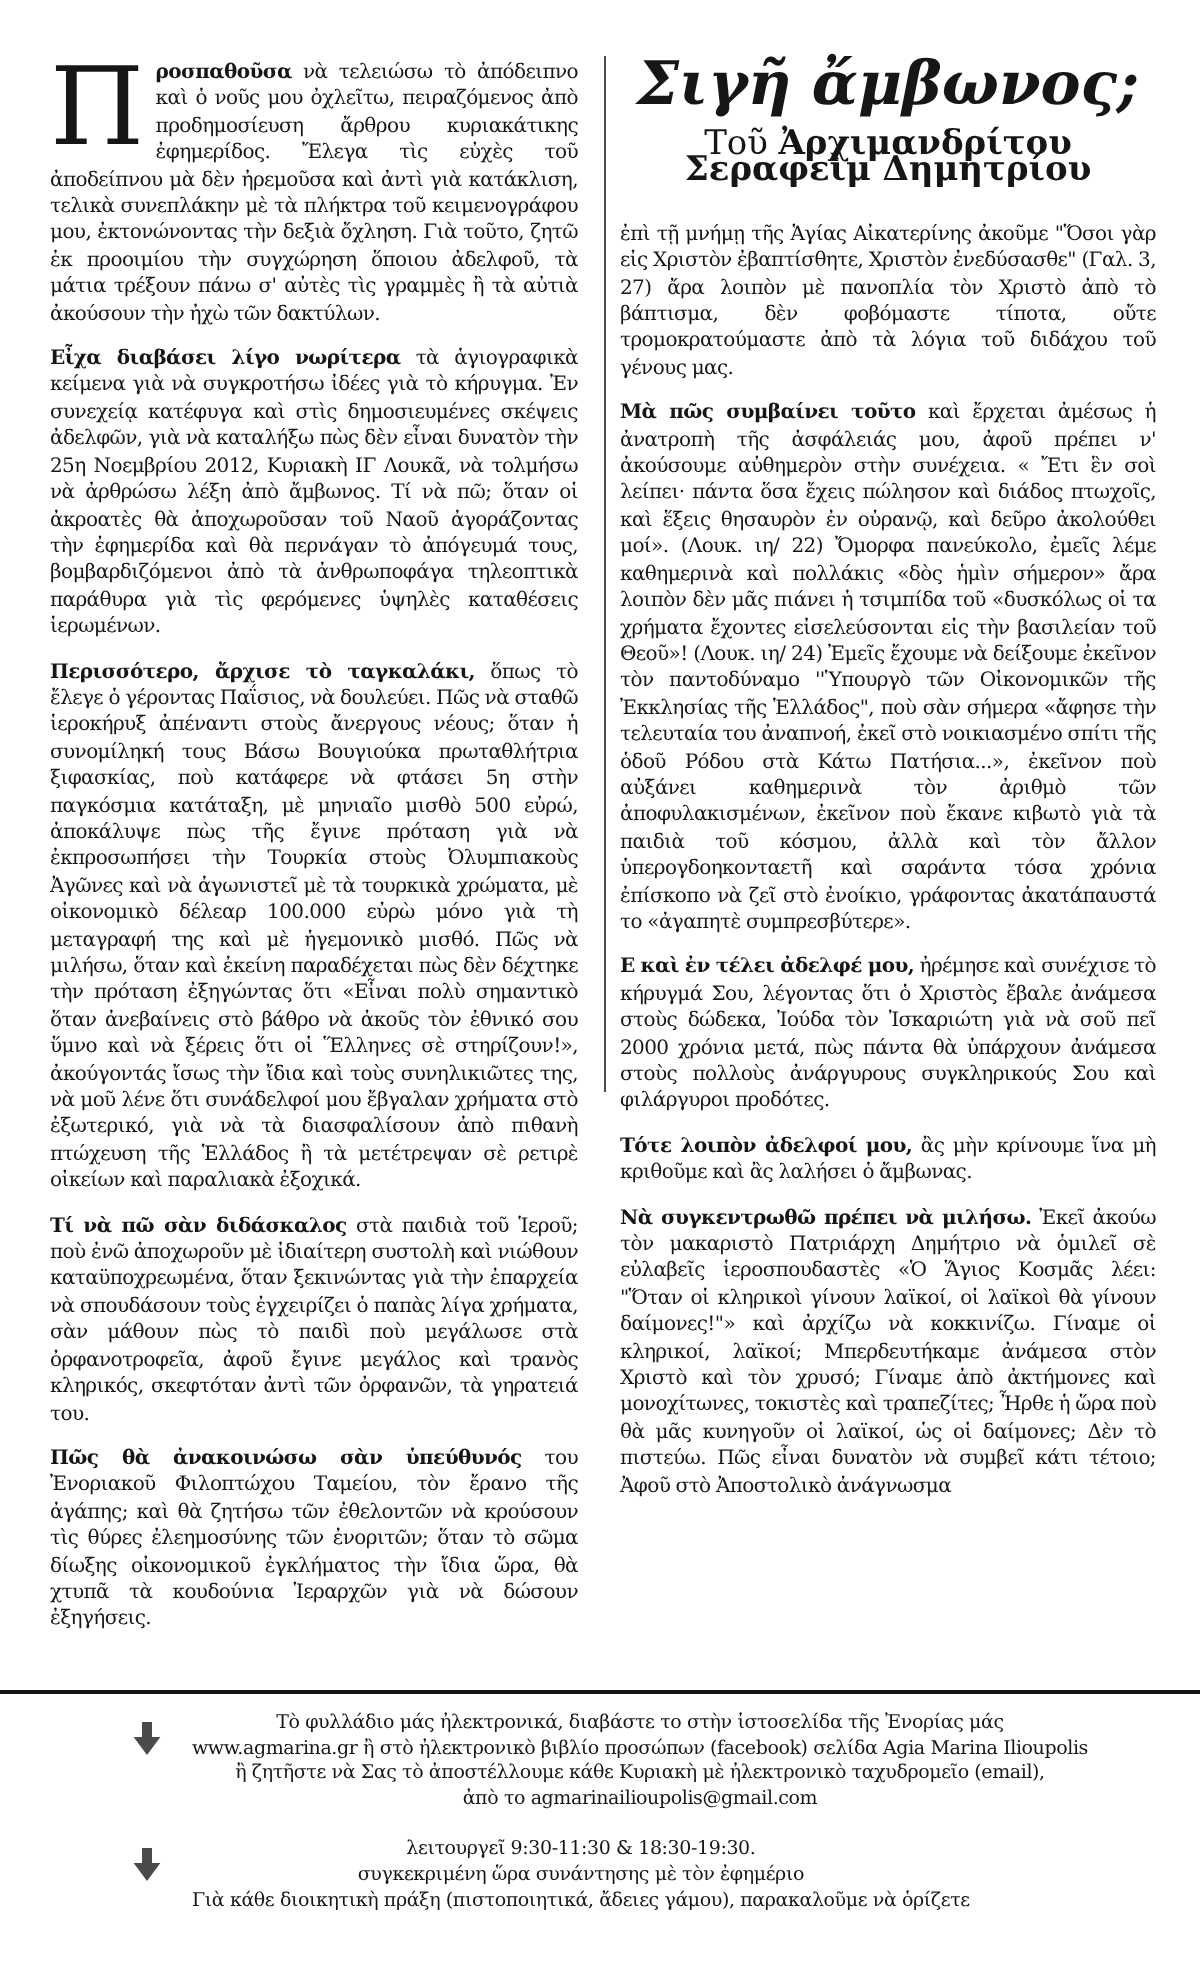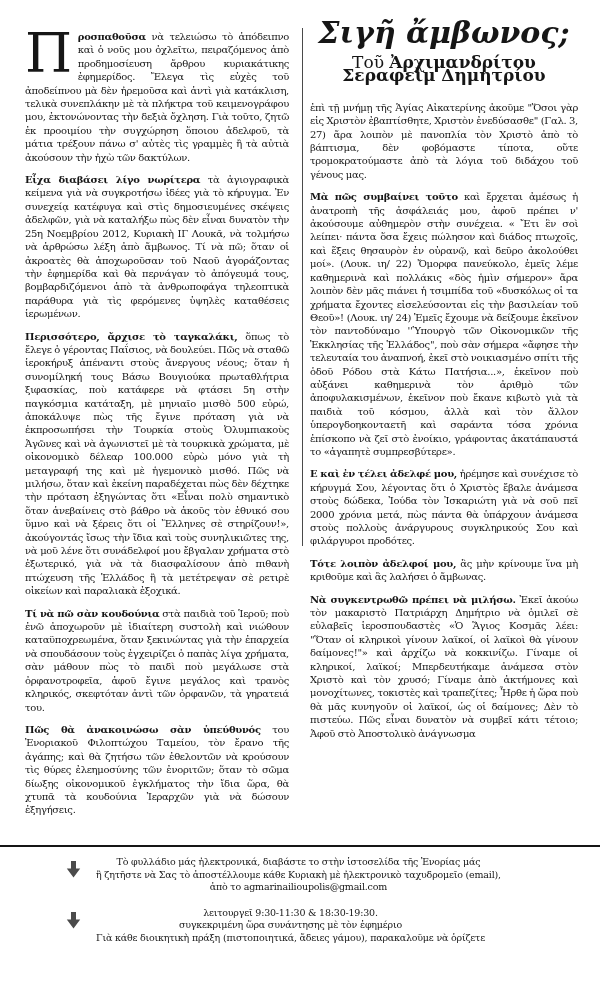--- a/index.html
+++ b/index.html
@@ -8,21 +8,21 @@
         font-family:"DejaVu Serif",serif;color:#161616;}
   .col{position:absolute;text-align:justify;font-size:10px;line-height:13.4px;
        letter-spacing:-0.3px;word-spacing:-0.2px;}
   .col-left{left:25px;top:30px;width:264px;}
   .col-right{left:310px;top:14px;width:268px;}
   .para{margin:0 0 9px 0;}
   .para b{font-weight:bold;}
   .dropcap{float:left;font-size:54px;line-height:41px;padding:3px 6px 0 0;
            font-weight:400;}
   .title{font-size:30px;font-style:italic;font-weight:bold;text-align:center;
-         margin:3px 0 7px 0;letter-spacing:0;line-height:32px;}
+         margin:13px 0 7px 0;letter-spacing:0;line-height:32px;}
   .byline{text-align:center;font-size:17px;letter-spacing:0;margin:0 0 18px 0;}
   .byline .byline-name{font-weight:bold;}
   .divider{position:absolute;left:302px;top:28px;width:1px;height:518px;
            background:#4a4a4a;}
   .footer-rule{position:absolute;left:0;top:845px;width:600px;height:2px;
                background:#151515;}
   .footer{position:absolute;left:66px;top:856px;width:490px;font-size:9.5px;
           line-height:12.6px;letter-spacing:-0.2px;}
   .footer-item{display:flex;gap:15px;margin-bottom:13px;text-align:center;}
   .footer-icon{flex:0 0 15px;padding-top:5px;}
@@ -37,21 +37,21 @@
     <p class="para">
       <span class="dropcap">Π</span><b>ροσπαθοῦσα</b><span> νὰ τελειώσω τὸ ἀπόδειπνο καὶ ὁ νοῦς μου ὀχλεῖτω, πειραζόμενος ἀπὸ προδημοσίευση ἄρθρου κυριακάτικης ἐφημερίδος. Ἔλεγα τὶς εὐχὲς τοῦ ἀποδείπνου μὰ δὲν ἠρεμοῦσα καὶ ἀντὶ γιὰ κατάκλιση, τελικὰ συνεπλάκην μὲ τὰ πλήκτρα τοῦ κειμενογράφου μου, ἐκτονώνοντας τὴν δεξιὰ ὄχληση. Γιὰ τοῦτο, ζητῶ ἐκ προοιμίου τὴν συγχώρηση ὅποιου ἀδελφοῦ, τὰ μάτια τρέξουν πάνω σ' αὐτὲς τὶς γραμμὲς ἢ τὰ αὐτιὰ ἀκούσουν τὴν ἠχὼ τῶν δακτύλων.</span>
     </p>
     <p class="para">
       <b>Εἶχα διαβάσει λίγο νωρίτερα</b><span> τὰ ἁγιογραφικὰ κείμενα γιὰ νὰ συγκροτήσω ἰδέες γιὰ τὸ κήρυγμα. Ἐν συνεχείᾳ κατέφυγα καὶ στὶς δημοσιευμένες σκέψεις ἀδελφῶν, γιὰ νὰ καταλήξω πὼς δὲν εἶναι δυνατὸν τὴν 25η Νοεμβρίου 2012, Κυριακὴ ΙΓ Λουκᾶ, νὰ τολμήσω νὰ ἀρθρώσω λέξη ἀπὸ ἄμβωνος. Τί νὰ πῶ; ὅταν οἱ ἀκροατὲς θὰ ἀποχωροῦσαν τοῦ Ναοῦ ἀγοράζοντας τὴν ἐφημερίδα καὶ θὰ περνάγαν τὸ ἀπόγευμά τους, βομβαρδιζόμενοι ἀπὸ τὰ ἀνθρωποφάγα τηλεοπτικὰ παράθυρα γιὰ τὶς φερόμενες ὑψηλὲς καταθέσεις ἱερωμένων.</span>
     </p>
     <p class="para">
       <b>Περισσότερο, ἄρχισε τὸ ταγκαλάκι,</b><span> ὅπως τὸ ἔλεγε ὁ γέροντας Παΐσιος, νὰ δουλεύει. Πῶς νὰ σταθῶ ἱεροκήρυξ ἀπέναντι στοὺς ἄνεργους νέους; ὅταν ἡ συνομίληκή τους Βάσω Βουγιούκα πρωταθλήτρια ξιφασκίας, ποὺ κατάφερε νὰ φτάσει 5η στὴν παγκόσμια κατάταξη, μὲ μηνιαῖο μισθὸ 500 εὐρώ, ἀποκάλυψε πὼς τῆς ἔγινε πρόταση γιὰ νὰ ἐκπροσωπήσει τὴν Τουρκία στοὺς Ὀλυμπιακοὺς Ἀγῶνες καὶ νὰ ἀγωνιστεῖ μὲ τὰ τουρκικὰ χρώματα, μὲ οἰκονομικὸ δέλεαρ 100.000 εὐρὼ μόνο γιὰ τὴ μεταγραφή της καὶ μὲ ἡγεμονικὸ μισθό. Πῶς νὰ μιλήσω, ὅταν καὶ ἐκείνη παραδέχεται πὼς δὲν δέχτηκε τὴν πρόταση ἐξηγώντας ὅτι «Εἶναι πολὺ σημαντικὸ ὅταν ἀνεβαίνεις στὸ βάθρο νὰ ἀκοῦς τὸν ἐθνικό σου ὕμνο καὶ νὰ ξέρεις ὅτι οἱ Ἕλληνες σὲ στηρίζουν!», ἀκούγοντάς ἴσως τὴν ἴδια καὶ τοὺς συνηλικιῶτες της, νὰ μοῦ λένε ὅτι συνάδελφοί μου ἔβγαλαν χρήματα στὸ ἐξωτερικό, γιὰ νὰ τὰ διασφαλίσουν ἀπὸ πιθανὴ πτώχευση τῆς Ἑλλάδος ἢ τὰ μετέτρεψαν σὲ ρετιρὲ οἰκείων καὶ παραλιακὰ ἐξοχικά.</span>
     </p>
     <p class="para">
-      <b>Τί νὰ πῶ σὰν κουδούνια</b><span> στὰ παιδιὰ τοῦ Ἱεροῦ; ποὺ ἐνῶ ἀποχωροῦν μὲ ἰδιαίτερη συστολὴ καὶ νιώθουν καταϋποχρεωμένα, ὅταν ξεκινώντας γιὰ τὴν ἐπαρχεία νὰ σπουδάσουν τοὺς ἐγχειρίζει ὁ παπὰς λίγα χρήματα, σὰν μάθουν πὼς τὸ παιδὶ ποὺ μεγάλωσε στὰ ὀρφανοτροφεῖα, ἀφοῦ ἔγινε μεγάλος καὶ τρανὸς κληρικός, σκεφτόταν ἀντὶ τῶν ὀρφανῶν, τὰ γηρατειά του.</span>
+      <b>Τί νὰ πῶ σὰν διδάσκαλος</b><span> στὰ παιδιὰ τοῦ Ἱεροῦ; ποὺ ἐνῶ ἀποχωροῦν μὲ ἰδιαίτερη συστολὴ καὶ νιώθουν καταϋποχρεωμένα, ὅταν ξεκινώντας γιὰ τὴν ἐπαρχεία νὰ σπουδάσουν τοὺς ἐγχειρίζει ὁ παπὰς λίγα χρήματα, σὰν μάθουν πὼς τὸ παιδὶ ποὺ μεγάλωσε στὰ ὀρφανοτροφεῖα, ἀφοῦ ἔγινε μεγάλος καὶ τρανὸς κληρικός, σκεφτόταν ἀντὶ τῶν ὀρφανῶν, τὰ γηρατειά του.</span>
     </p>
     <p class="para">
       <b>Πῶς θὰ ἀνακοινώσω σὰν ὑπεύθυνός</b><span> του Ἐνοριακοῦ Φιλοπτώχου Ταμείου, τὸν ἔρανο τῆς ἀγάπης; καὶ θὰ ζητήσω τῶν ἐθελοντῶν νὰ κρούσουν τὶς θύρες ἐλεημοσύνης τῶν ἐνοριτῶν; ὅταν τὸ σῶμα δίωξης οἰκονομικοῦ ἐγκλήματος τὴν ἴδια ὥρα, θὰ χτυπᾶ τὰ κουδούνια Ἱεραρχῶν γιὰ νὰ δώσουν ἐξηγήσεις.</span>
     </p>
   </div>
 
   <div class="divider"></div>
 
   <div class="col col-right">
     <h1 class="title">Σιγῆ ἄμβωνος;</h1>
@@ -80,20 +80,21 @@
 
   <div class="footer">
     <div class="footer-item">
       <span class="footer-icon">
         <svg width="15" height="17" viewBox="0 0 15 17" aria-hidden="true">
           <path d="M5 0 h5 v7.5 h4.2 L7.5 16.5 0.8 7.5 H5 Z" fill="#4b4b4b"></path>
         </svg>
       </span>
       <div class="footer-lines">
         <span>Τὸ φυλλάδιο μάς ἠλεκτρονικά, διαβάστε το στὴν ἱστοσελίδα τῆς Ἐνορίας μάς</span>
+        <span>www.agmarina.gr ἢ στὸ ἠλεκτρονικὸ βιβλίο προσώπων (facebook) σελίδα Agia Marina Ilioupolis</span>
         <span>ἢ ζητῆστε νὰ Σας τὸ ἀποστέλλουμε κάθε Κυριακὴ μὲ ἠλεκτρονικὸ ταχυδρομεῖο (email),</span>
         <span>ἀπὸ το agmarinailioupolis@gmail.com</span>
       </div>
     </div>
     <div class="footer-item">
       <span class="footer-icon">
         <svg width="15" height="17" viewBox="0 0 15 17" aria-hidden="true">
           <path d="M5 0 h5 v7.5 h4.2 L7.5 16.5 0.8 7.5 H5 Z" fill="#4b4b4b"></path>
         </svg>
       </span>

